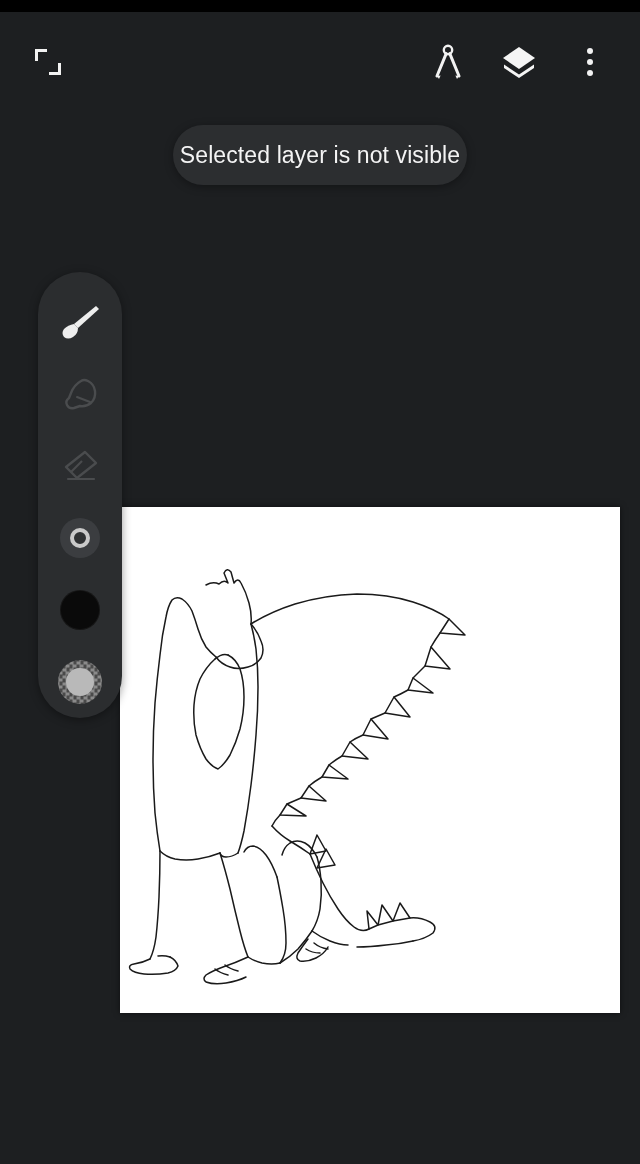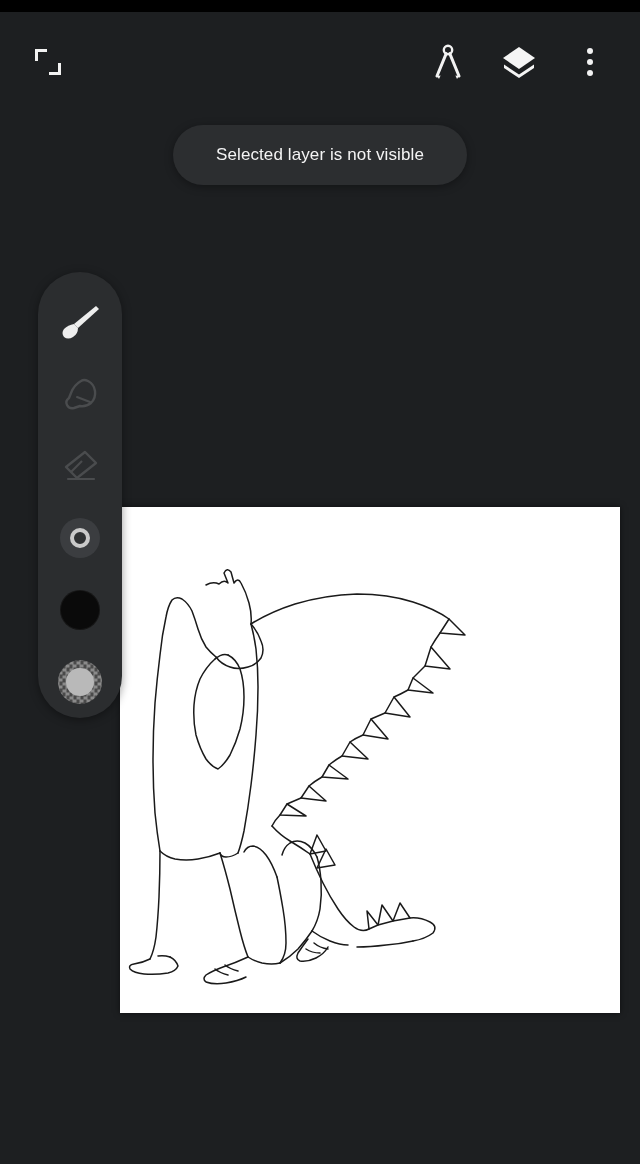--- a/index.html
+++ b/index.html
@@ -56,21 +56,21 @@
     position:absolute;
     left:173px; top:125px;
     width:294px; height:60px;
     background:#2c2e30;
     border-radius:30px;
     display:flex; align-items:center; justify-content:center;
     box-shadow:0 2px 8px rgba(0,0,0,.35);
   }
   .toast-text {
     color:#f4f4f4;
-    font-size:17px;
+    font-size:23px;
     letter-spacing:.1px;
     white-space:nowrap;
   }
 
   
   .canvas-wrap {
     position:absolute;
     left:120px; top:507px;
     width:500px; height:506px;
     background:#ffffff;

